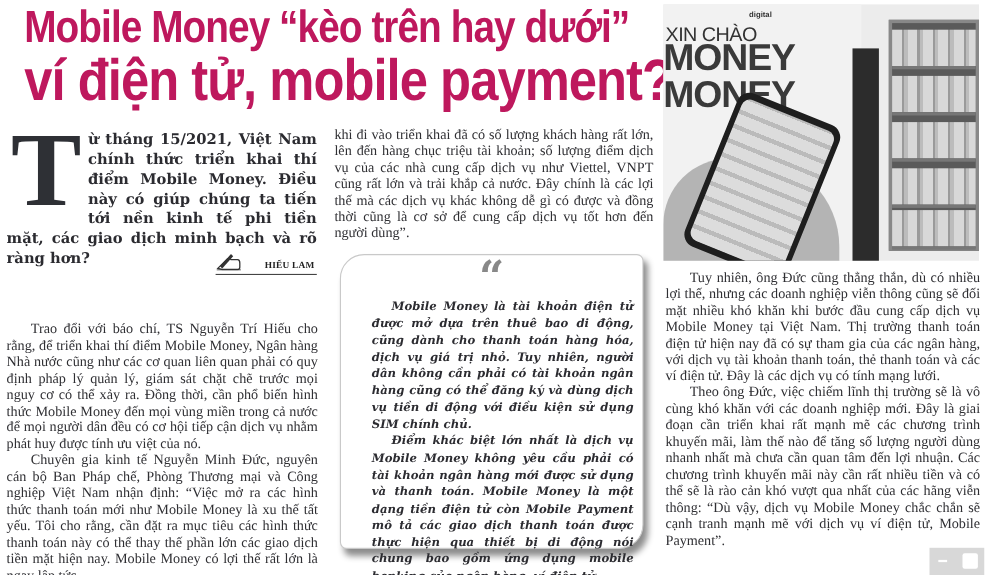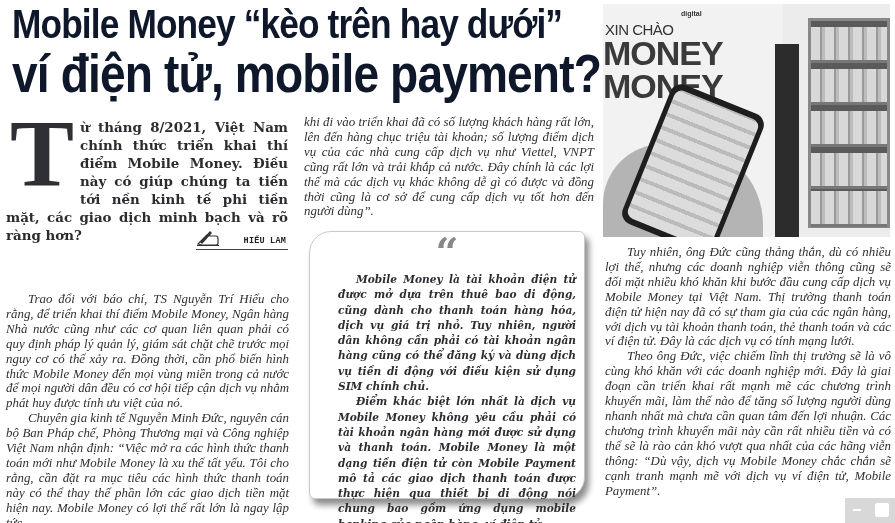--- a/index.html
+++ b/index.html
@@ -1,45 +1,45 @@
 <!DOCTYPE html>
 <html><head>
 <meta charset="utf-8">
 <style>
   * { margin: 0; padding: 0; box-sizing: border-box; }
   html, body { width: 895px; height: 523px; overflow: hidden; background: #ffffff; }
   body { position: relative; font-family: "DejaVu Serif", "Liberation Serif", serif; color: #2a2a2e; }
 
   .headline {
-    position: absolute; left: 12px; top: 2px; width: 600px;
+    position: absolute; left: 22px; top: 2px; width: 600px;
     font-family: "Liberation Sans", "DejaVu Sans", sans-serif;
-    font-weight: 700; color: #0f172a; letter-spacing: -1px;
+    font-weight: 700; color: #be185d; letter-spacing: -1px;
   }
   .headline .l1 { display: block; font-size: 41px; line-height: 44px; transform: scaleX(0.86); transform-origin: left; white-space: nowrap; }
   .headline .l2 { display: block; font-size: 53px; line-height: 56px; transform: scaleX(0.87); transform-origin: left; white-space: nowrap; }
 
   .lede {
     position: absolute; left: 6px; top: 118px; width: 282px;
     font-family: "DejaVu Serif", serif; font-weight: 700;
     font-size: 13.4px; line-height: 18px; color: #2b2b30; text-align: justify;
   }
   .dropcap {
     float: left; font-family: "Liberation Serif", serif; font-weight: 700;
     font-size: 96px; line-height: 72px; color: #2e3035; margin: 0 6px 0 4px; height: 82px;
   }
 
   .byline { position: absolute; left: 196px; top: 228px; width: 92px; height: 22px; border-bottom: 1.5px solid #444; }
   .byline .pen { position: absolute; left: 0; top: 2px; width: 24px; height: 16px; }
-  .byline .name { position: absolute; right: 2px; top: 8px; font-family: Liberation Mono, monospace; font-weight: 700; font-size: 8.5px; color: #222; letter-spacing: 0.2px; }
+  .byline .name { position: absolute; right: 2px; top: 8px; font-family: Liberation Serif, serif; font-weight: 700; font-size: 8.5px; color: #222; letter-spacing: 0.2px; }
 
   .body-text {
     font-family: "Liberation Serif", "DejaVu Serif", serif; font-size: 12.9px; line-height: 14.9px;
     color: #2f2f33; text-align: justify;
   }
-  .body-text p { text-indent: 22px; font-style: italic; }
+  .body-text p { text-indent: 22px; }
   .col1 { position: absolute; left: 6px; top: 292px; width: 283px; }
   .col2 { position: absolute; left: 304px; top: 115px; width: 290px; }
   .col2 p { text-indent: 0; }
   .col3 { position: absolute; left: 605px; top: 245px; width: 286px; }
 
   .quote-box {
     position: absolute; left: 309px; top: 231px; width: 276px; height: 268px;
     background: #ffffff; border: 1.2px solid #c9c9c9;
     border-radius: 22px 6px 22px 6px;
     box-shadow: 4px 6px 6px rgba(0,0,0,0.45);
@@ -54,21 +54,21 @@
     font-size: 10.6px; line-height: 15.3px; color: #2c2c31; text-align: justify;
   }
   .quote-text p { text-indent: 18px; margin-left: 16px; }
 
   .photo {
     position: absolute; left: 603px; top: 4px; width: 287px; height: 233px;
     background: #ececec; overflow: hidden;
   }
   .photo .poster { position: absolute; left: 0; top: 0; width: 180px; height: 233px; background: #f2f2f2; }
   .photo .digital { position: absolute; left: 78px; top: 6px; font-family: "Liberation Sans", sans-serif; font-size: 7px; font-weight: 700; color: #333; }
-  .photo .xin { position: absolute; left: 2px; top: 17px; font-family: "Liberation Sans", sans-serif; font-size: 15px; color: #333; letter-spacing: -0.5px; }
+  .photo .xin { position: absolute; left: 2px; top: 17px; font-family: "Liberation Sans", sans-serif; font-size: 18px; color: #333; letter-spacing: -0.5px; }
   .photo .mm { position: absolute; left: 0; top: 33px; font-family: "Liberation Sans", sans-serif; font-weight: 700; font-size: 34px; line-height: 33px; color: #3a3a3a; letter-spacing: -1px; }
   .photo .divider { position: absolute; left: 172px; top: 40px; width: 24px; height: 195px; background: #2c2c2c; }
   .photo .cabinet { position: absolute; left: 205px; top: 14px; width: 82px; height: 210px; background: #5a5a5a; border: 3px solid #888; }
   .photo .shelf { position: absolute; left: 0; right: 0; height: 36px; background: repeating-linear-gradient(90deg, #d8d8d8 0 9px, #9a9a9a 9px 11px, #bcbcbc 11px 14px); border-bottom: 3px solid #777; }
   .photo .phone { position: absolute; left: 40px; top: 90px; width: 100px; height: 150px; background: #1e1e1e; border-radius: 12px; transform: rotate(22deg); }
   .photo .screen { position: absolute; left: 5px; top: 6px; right: 5px; bottom: 6px; background: repeating-linear-gradient(0deg, #dcdcdc 0 10px, #bbbbbb 10px 14px); border-radius: 8px; }
   .photo .hand { position: absolute; left: 0; top: 140px; width: 160px; height: 100px; background: #a9a9a9; border-radius: 60px 80px 0 0; opacity: 0.85; }
 
   .corner-widget { position: absolute; left: 845px; top: 498px; width: 50px; height: 25px; background: #d8d8d8; }
   .corner-widget .dash { position: absolute; left: 8px; top: 11px; width: 8px; height: 2px; background: #fff; }
@@ -76,21 +76,21 @@
 </style>
 </head>
 <body>
 
 <h1 class="headline">
   <span class="l1">Mobile Money “kèo trên hay dưới”</span>
   <span class="l2">ví điện tử, mobile payment?</span>
 </h1>
 
 <div class="lede">
-  <span class="dropcap">T</span><span>ừ tháng 8/2021, Việt Nam chính thức triển khai thí điểm Mobile Money. Điều này có giúp chúng ta tiến tới nền kinh tế phi tiền mặt, các giao dịch minh bạch và rõ ràng hơn?</span>
+  <span class="dropcap">T</span><span>ừ tháng 15/2021, Việt Nam chính thức triển khai thí điểm Mobile Money. Điều này có giúp chúng ta tiến tới nền kinh tế phi tiền mặt, các giao dịch minh bạch và rõ ràng hơn?</span>
 </div>
 
 <div class="byline">
   <svg class="pen" viewBox="0 0 24 16">
     <path d="M2 14 L10 6 Q12 4 14 6 L20 6 Q22 6 22 9 L22 13 Q22 15 20 15 L6 15 Z" fill="none" stroke="#333" stroke-width="1.2"></path>
     <path d="M4 12 L14 1 L16 3 L6 14 Z" fill="#333"></path>
     <path d="M1 15.5 L23 15.5" stroke="#333" stroke-width="1"></path>
   </svg>
   <span class="name">HIẾU LAM</span>
 </div>

